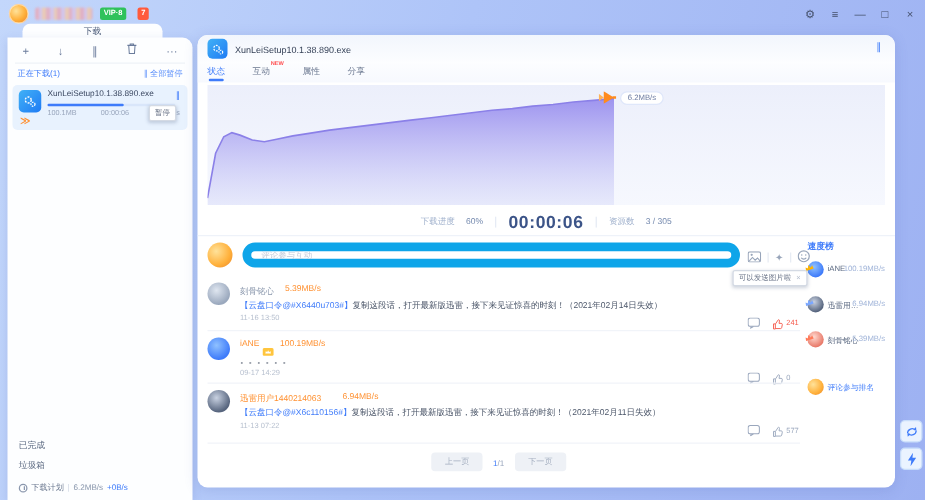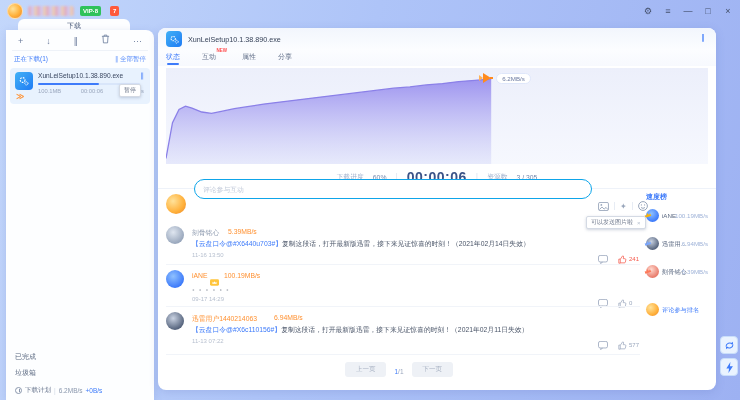--- a/index.html
+++ b/index.html
@@ -86,21 +86,21 @@
   .stats .lab { font-size:6.8px; color:#9fb0cc; }
   .stats .val { font-size:6.8px; color:#7388ad; }
   .stats .big { font-size:14px; color:#3c5488; font-weight:bold; letter-spacing:.5px; }
   .stats .pipe { color:#dfe6f2; font-size:9px; }
   .sec-div { position:absolute; left:0; top:160px; width:558px; height:1px; background:#eef2f9; }
 
   
   .c-avatar { position:absolute; border-radius:50%; }
   .inp-avatar { left:8px; top:166px; width:20px; height:20px;
       background:radial-gradient(circle at 35% 35%,#ffe29a,#ffb03a 60%,#e8822a); }
-  .c-input { position:absolute; left:36px; top:151px; width:398px; height:20px; border:1px solid #0ea5e9;
+  .c-input { position:absolute; left:36px; top:166px; width:398px; height:20px; border:7px solid #0ea5e9;
       border-radius:10px; background:#fff; font-size:6.8px; color:#555; padding:0 8px; outline:none; }
   .c-input::placeholder { color:#c3cbda; }
   .inp-icons { position:absolute; left:440px; top:169px; display:flex; align-items:center; gap:5px; }
   .inp-icons .vdiv { width:1px; height:8px; background:#e7ecf4; }
   .img-tip { left:428px; top:188px; display:flex; gap:4px; align-items:center; }
   .img-tip .x { color:#b6bfce; font-size:6px; }
   .comment { position:absolute; left:0; width:482px; }
   .cm-avatar { width:18px; height:18px; border-radius:50%; position:absolute; left:8px; top:0; }
   .av1 { background:radial-gradient(circle at 40% 35%,#dfe6f0,#9aa8bd 70%); }
   .av2 { background:radial-gradient(circle at 40% 35%,#8fc1ff,#3e7bfa 70%); }

